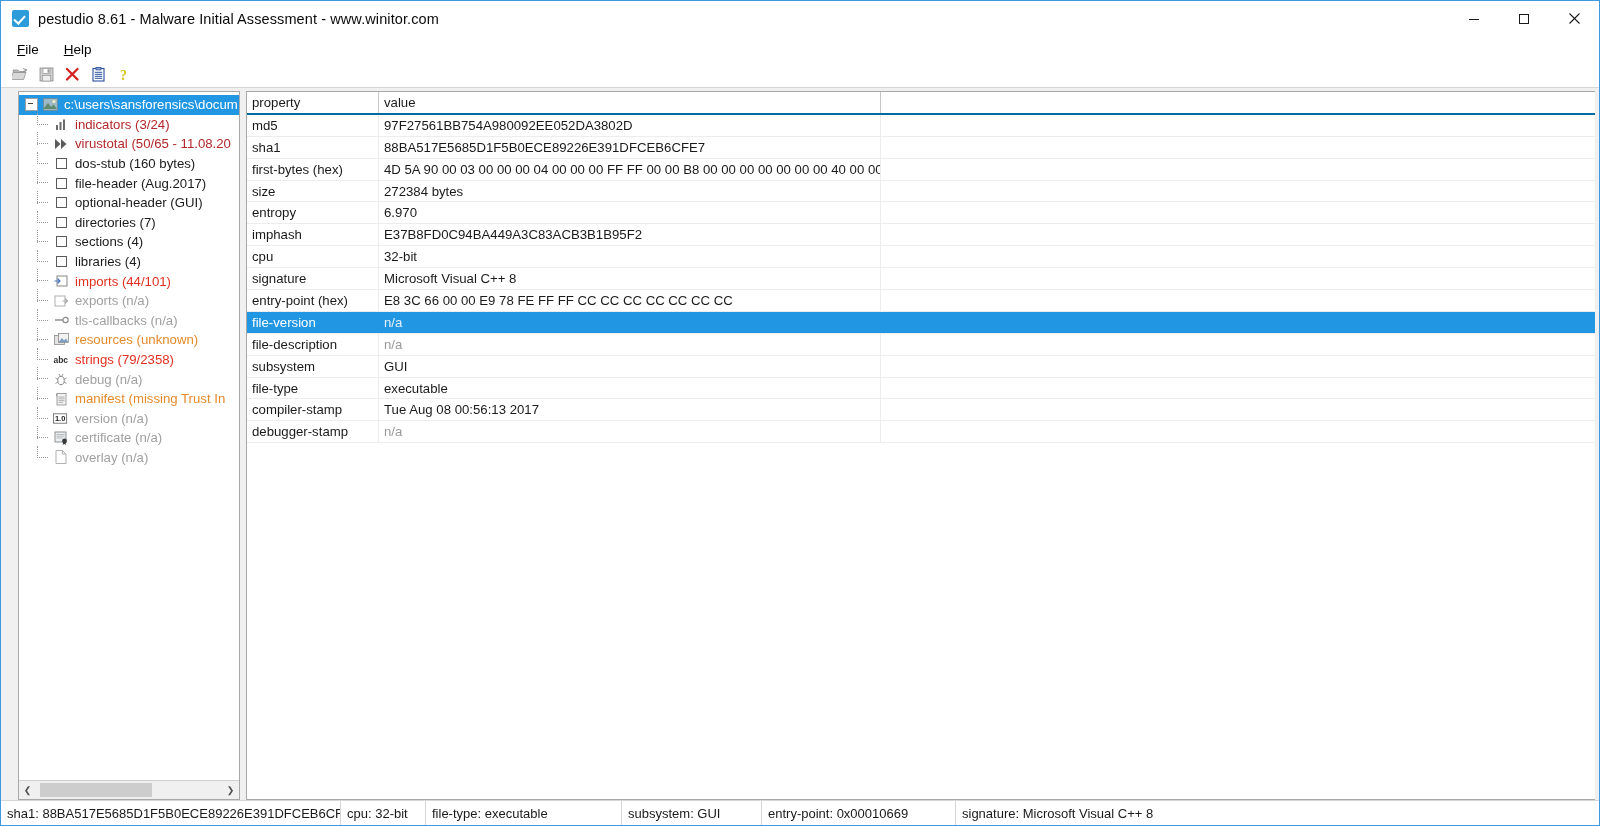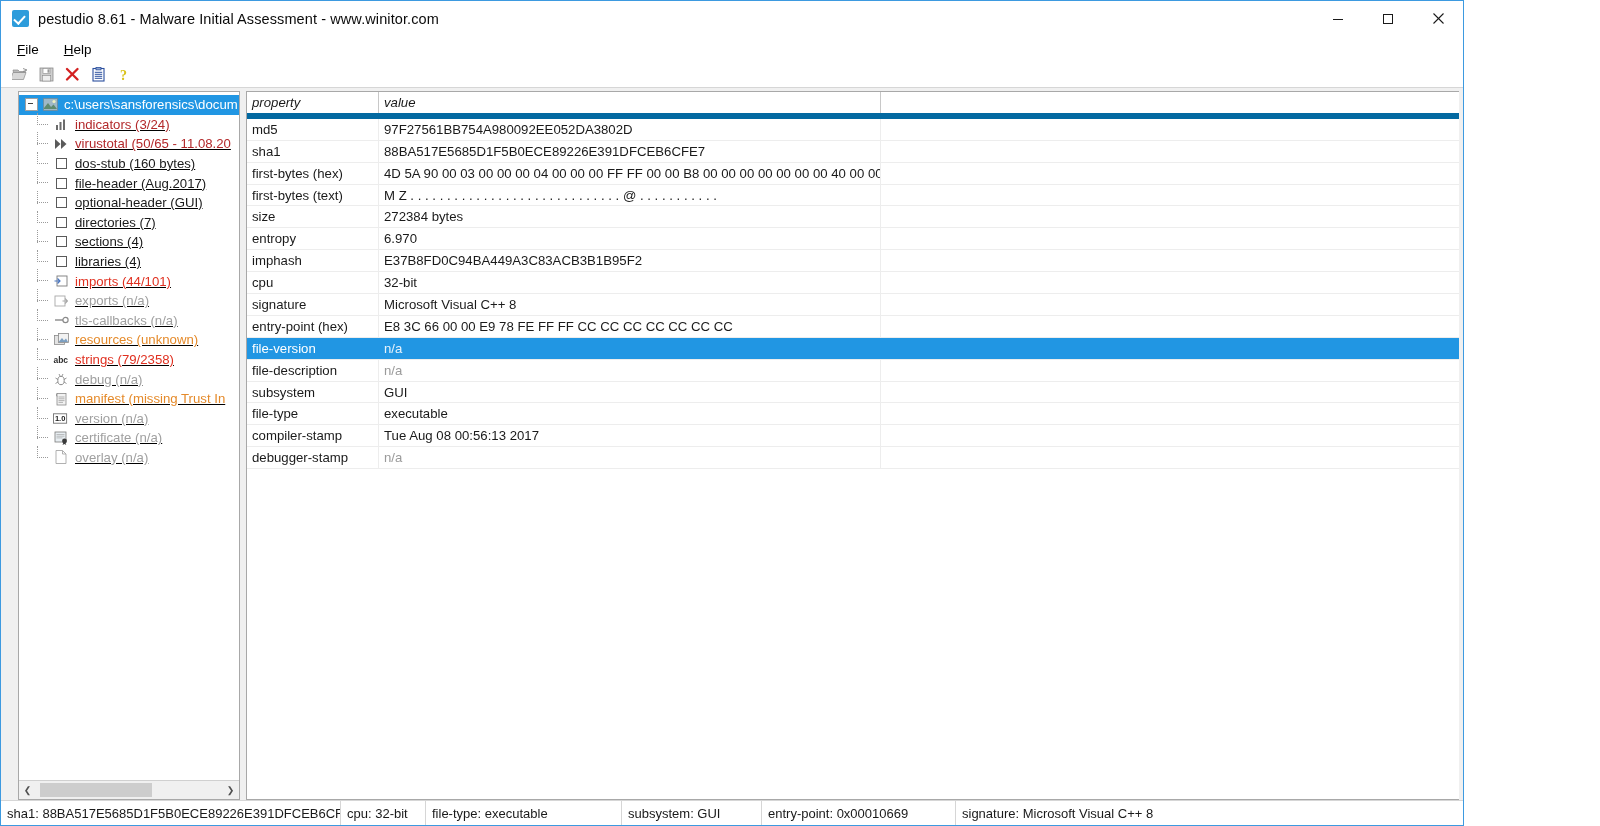--- a/index.html
+++ b/index.html
@@ -4,21 +4,21 @@
 <style>
   html, body {
     margin: 0; padding: 0;
     width: 1600px; height: 826px;
     overflow: hidden;
     background: #ffffff;
     font-family: "Liberation Sans", sans-serif;
   }
   #app {
     position: relative;
-    width: 1464px; height: 826px;
+    width: 1600px; height: 826px;
     box-sizing: border-box;
     border: 1px solid #3d9ae0;
     background: #0f172a;
     display: flex;
     flex-direction: column;
   }
 
   
   .titlebar {
     height: 35px;
@@ -127,21 +127,21 @@
   }
   .tree-row {
     height: 19.6px;
     display: flex;
     align-items: center;
     font-size: 13.2px;
     white-space: nowrap;
     position: relative;
   }
   .tree-row.root { padding-left: 6px; }
-  .tree-row.child { padding-left: 34px; text-decoration: underline; }
+  .tree-row.child { padding-left: 34px; }
 
   .expander {
     width: 11px; height: 11px;
     border: 1px solid #a0a0a0;
     background: #ffffff;
     position: relative;
     flex: none;
     margin-right: 4px;
   }
   .expander::before {
@@ -230,22 +230,21 @@
   .trow {
     display: flex;
     height: 20.9px;
     align-items: center;
     border-bottom: 1px solid #ededed;
     font-size: 13.2px;
     color: #1a1a1a;
     white-space: nowrap;
   }
   .trow.header {
-    border-bottom: 6px solid #0369a1;
-    font-style: italic;
+    border-bottom: 2px solid #0369a1;
   }
   .tcell-prop {
     width: 132px;
     min-width: 132px;
     padding-left: 5px;
     box-sizing: border-box;
     overflow: hidden;
     border-right: 1px solid #ededed;
     height: 100%;
     display: flex;
@@ -622,25 +621,20 @@
           <div class="tcell-prop">sha1</div>
           <div class="tcell-val">88BA517E5685D1F5B0ECE89226E391DFCEB6CFE7</div>
           <div class="tcell-rest"></div>
         </div>
       <div class="trow">
           <div class="tcell-prop">first-bytes (hex)</div>
           <div class="tcell-val">4D 5A 90 00 03 00 00 00 04 00 00 00 FF FF 00 00 B8 00 00 00 00 00 00 00 40 00 00 00 00...</div>
           <div class="tcell-rest"></div>
         </div>
       <div class="trow">
-          <div class="tcell-prop">first-bytes (text)</div>
-          <div class="tcell-val">M Z . . . . . . . . . . . . . . . . . . . . . . . . . . . . . @ . . . . . . . . . . .</div>
-          <div class="tcell-rest"></div>
-        </div>
-      <div class="trow">
           <div class="tcell-prop">size</div>
           <div class="tcell-val">272384 bytes</div>
           <div class="tcell-rest"></div>
         </div>
       <div class="trow">
           <div class="tcell-prop">entropy</div>
           <div class="tcell-val">6.970</div>
           <div class="tcell-rest"></div>
         </div>
       <div class="trow">

